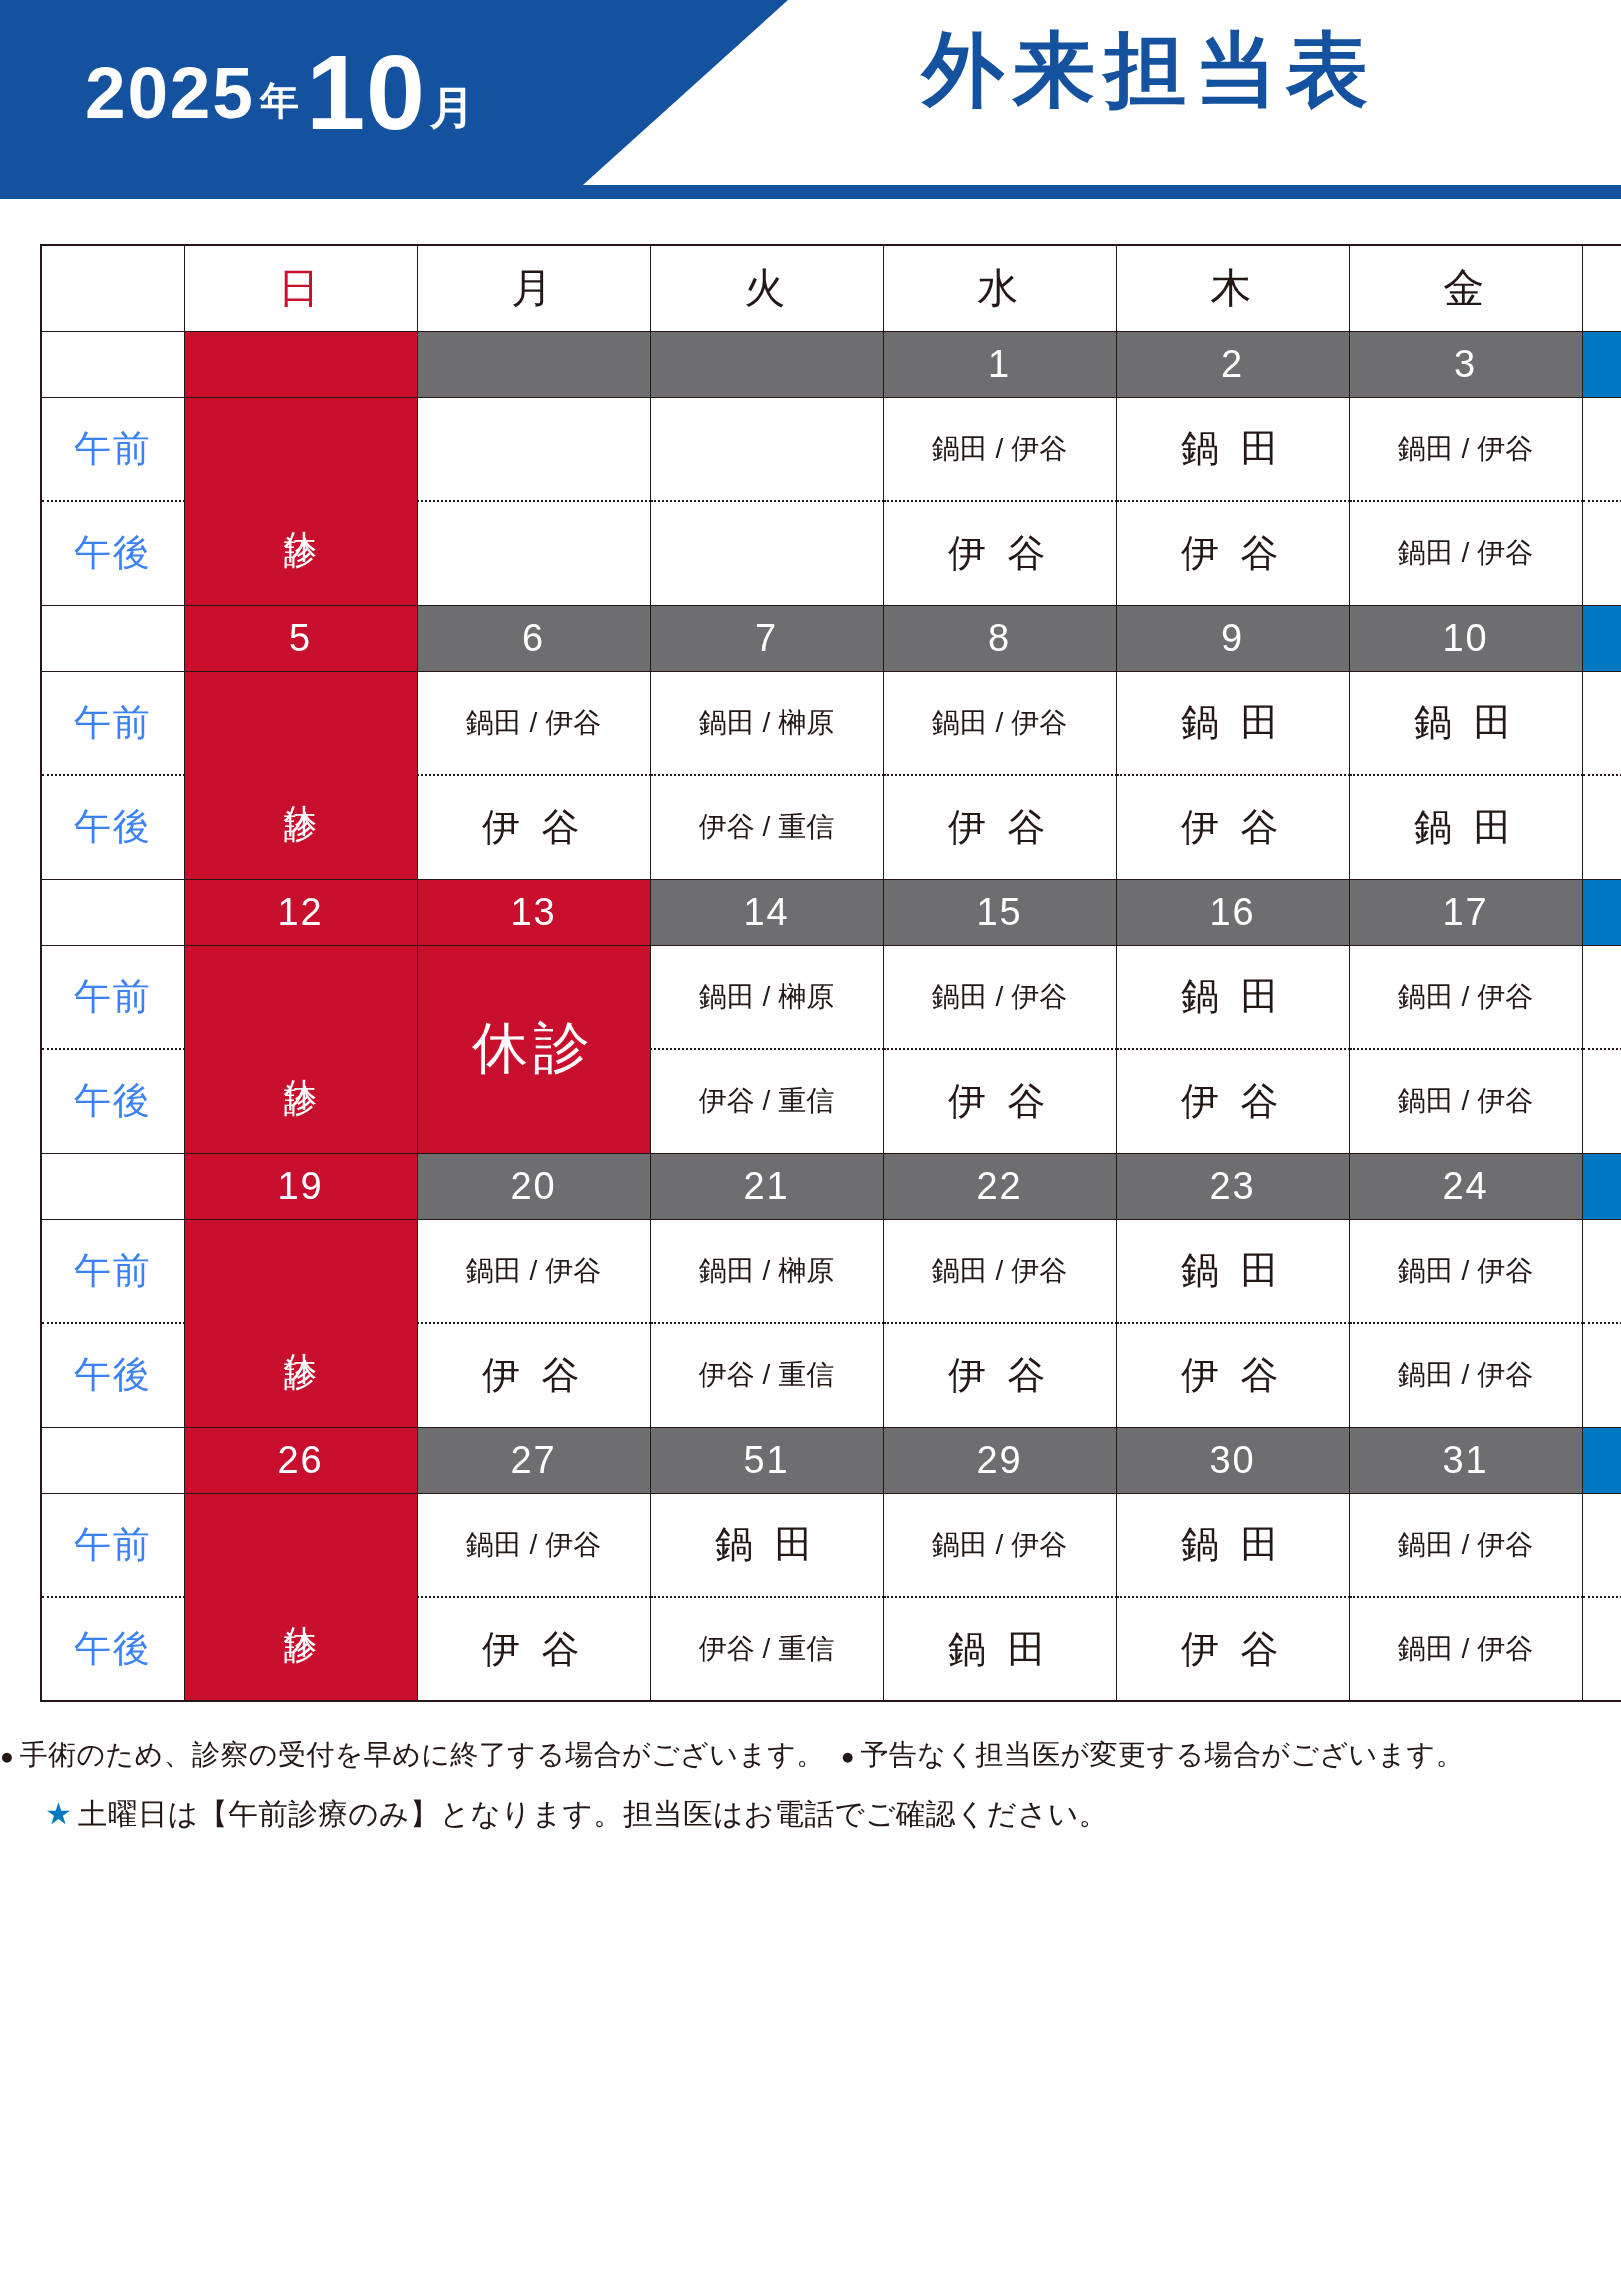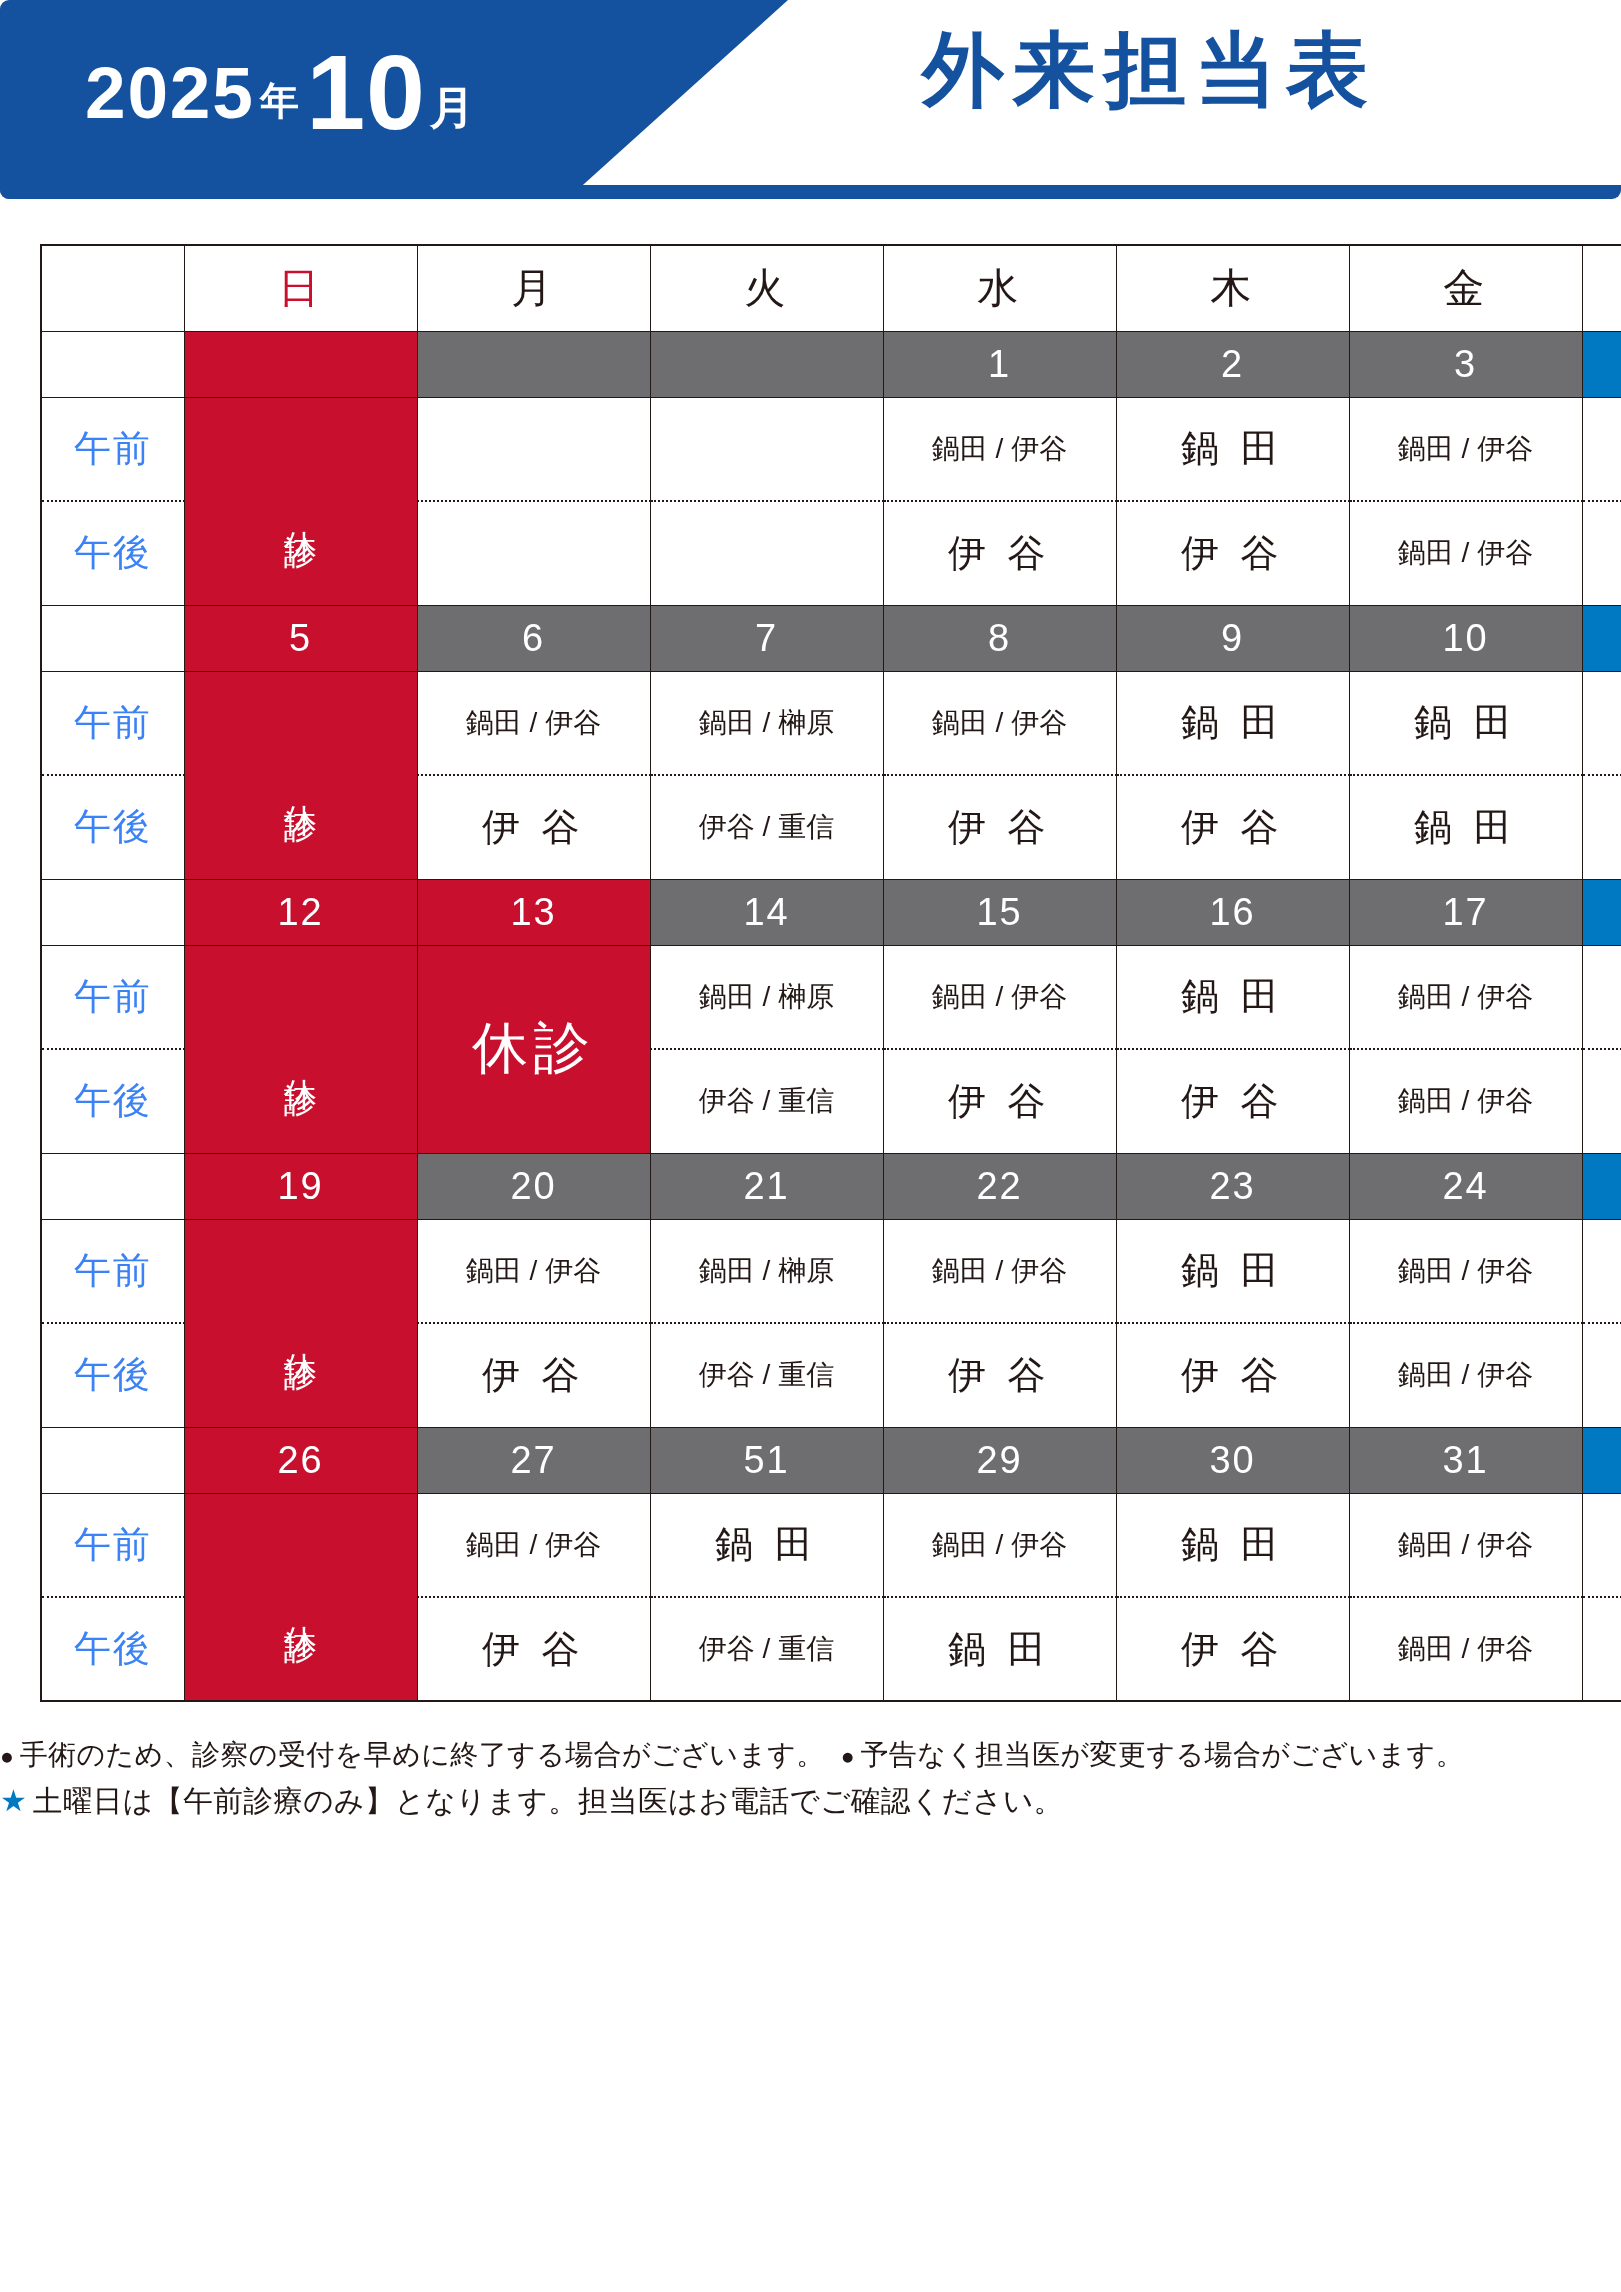--- a/index.html
+++ b/index.html
@@ -10,21 +10,20 @@
     font-family: "Liberation Sans", sans-serif;
   }
   body { width: 1621px; height: 2293px; position: relative; }
 
   
   .header {
     position: relative;
     height: 199px;
     width: 100%;
     overflow: hidden;
-    border-radius: 9px;
   }
   .header-band {
     position: absolute;
     top: 0; left: 0;
     width: 788px;
     height: 199px;
     background: #14529f;
     
     clip-path: polygon(0 0, 100% 0, 72% 100%, 0 100%);
   }
@@ -187,22 +186,23 @@
     color: #231815;
   }
   .note-line1 {
     font-size: 28px;
     letter-spacing: 0.4px;
     white-space: nowrap;
   }
   .note-line2 {
     font-size: 29.6px;
     letter-spacing: 0.4px;
-    margin-top: 7px;
+    margin-top: 20px;
     white-space: nowrap;
+    padding-left: 45px;
   }
   .bullet { color: #231815; font-size: 23px; padding-right: 5.4px; }
   .star-blue { color: #0079c2; font-size: 30px; padding-right: 5.4px; }
   .gap { display: inline-block; width: 16px; }
 </style>
 </head>
 <body>
 
 <div class="header">
   <div class="header-band"></div>

